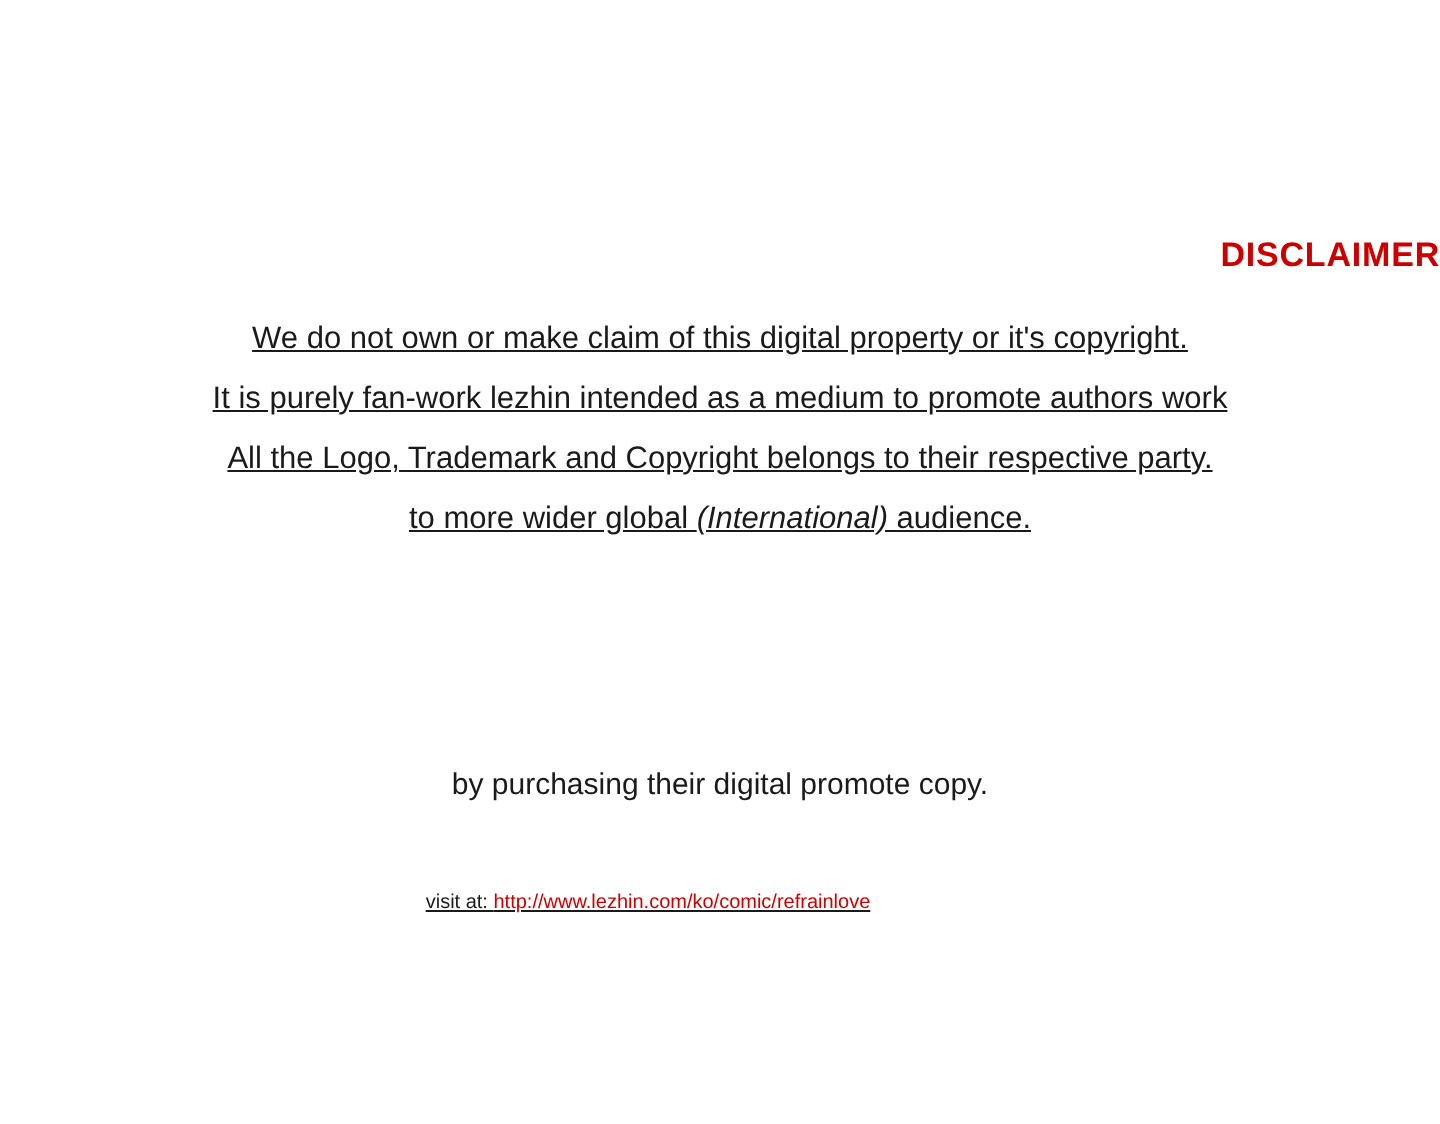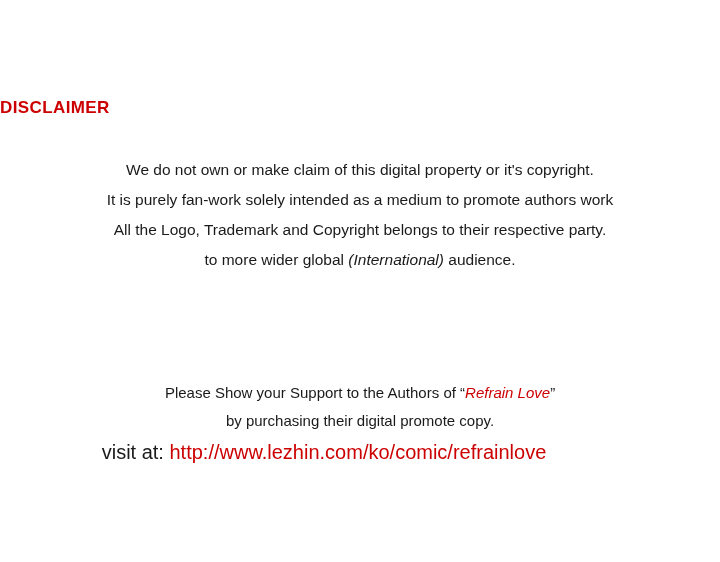--- a/index.html
+++ b/index.html
@@ -15,35 +15,36 @@
     overflow: hidden;
   }
   .page {
     position: relative;
     width: 720px;
     height: 562px;
     box-sizing: border-box;
   }
   .disclaimer-title {
     position: absolute;
-    top: 98px;
+    top: 118px;
     left: 0;
     width: 720px;
-    text-align: left;
+    text-align: right;
     font-size: 17px;
     font-weight: bold;
     color: #cc0000;
     letter-spacing: 0.4px;
   }
   .body-block {
     position: absolute;
     top: 155px;
     left: 0;
     width: 720px;
     text-align: center;
+    text-decoration: underline;
   }
   .body-line {
     font-size: 15.5px;
     line-height: 30px;
     color: #1a1a1a;
     white-space: nowrap;
   }
   .italic {
     font-style: italic;
   }
@@ -62,51 +63,49 @@
   .red-italic {
     color: #cc0000;
     font-style: italic;
   }
   .visit-block {
     position: absolute;
     top: 441px;
     left: 0;
     width: 648px;
     text-align: center;
-    font-size: 20px;
+    font-size: 10px;
     line-height: 22px;
+    text-decoration: underline;
   }
   .visit-label {
     color: #1a1a1a;
   }
   .visit-link {
     color: #cc0000;
     text-decoration: none;
   }
 </style>
 </head>
 <body>
 
 <div class="page">
 
   <div class="disclaimer-title">DISCLAIMER</div>
 
   <div class="body-block">
     <div class="body-line">We do not own or make claim of this digital property or it's copyright.</div>
-    <div class="body-line">It is purely fan-work solely intended as a medium to promote authors work</div>
+    <div class="body-line">It is purely fan-work lezhin intended as a medium to promote authors work</div>
     <div class="body-line">All the Logo, Trademark and Copyright belongs to their respective party.</div>
     <div class="body-line">
       <span>to more wider global </span><span class="italic">(International)</span><span> audience.</span>
     </div>
   </div>
 
   <div class="support-block">
-    <div class="support-line">
-      <span>Please Show your Support to the Authors of “</span><span class="red-italic">Refrain Love</span><span>”</span>
-    </div>
     <div class="support-line">by purchasing their digital promote copy.</div>
   </div>
 
   <div class="visit-block">
     <span class="visit-label">visit at: </span><a class="visit-link" href="#">http://www.lezhin.com/ko/comic/refrainlove</a>
   </div>
 
 </div>
 
 </body></html>

